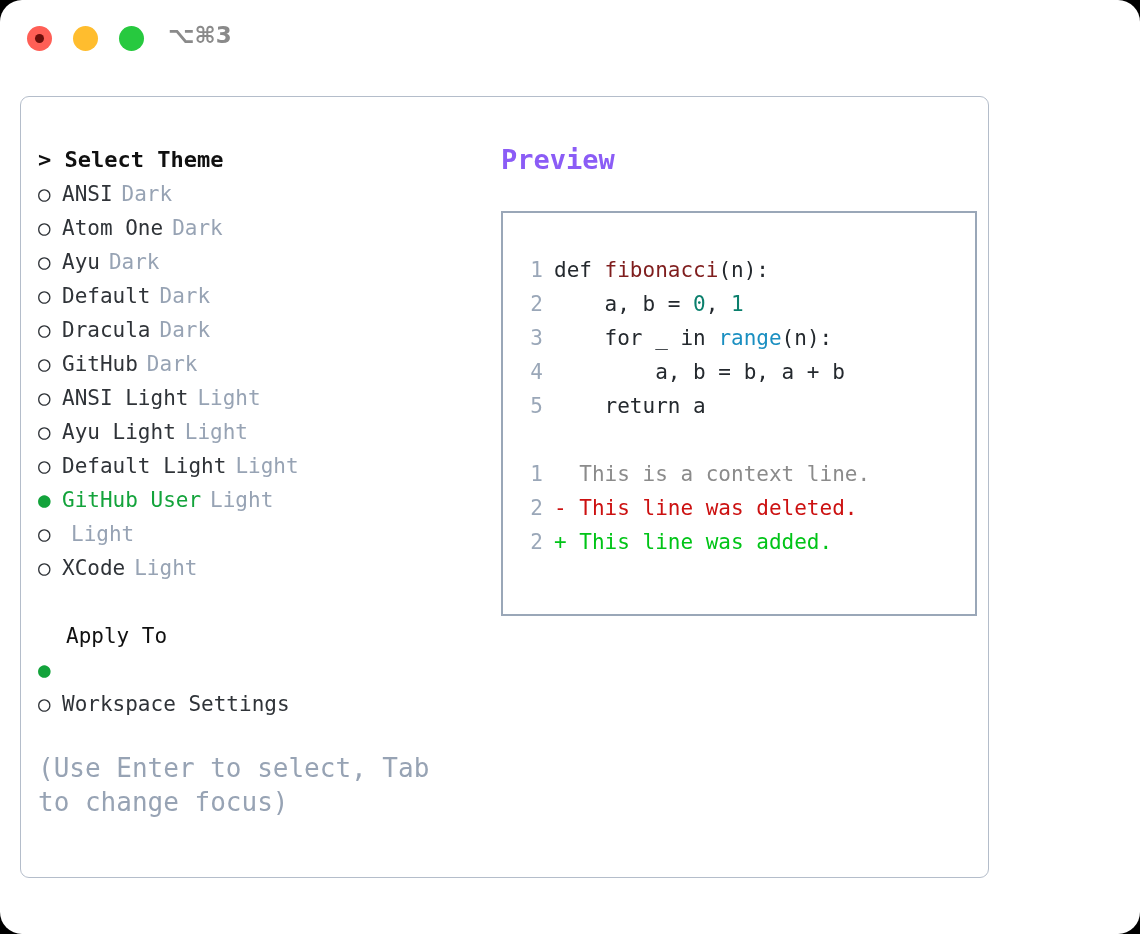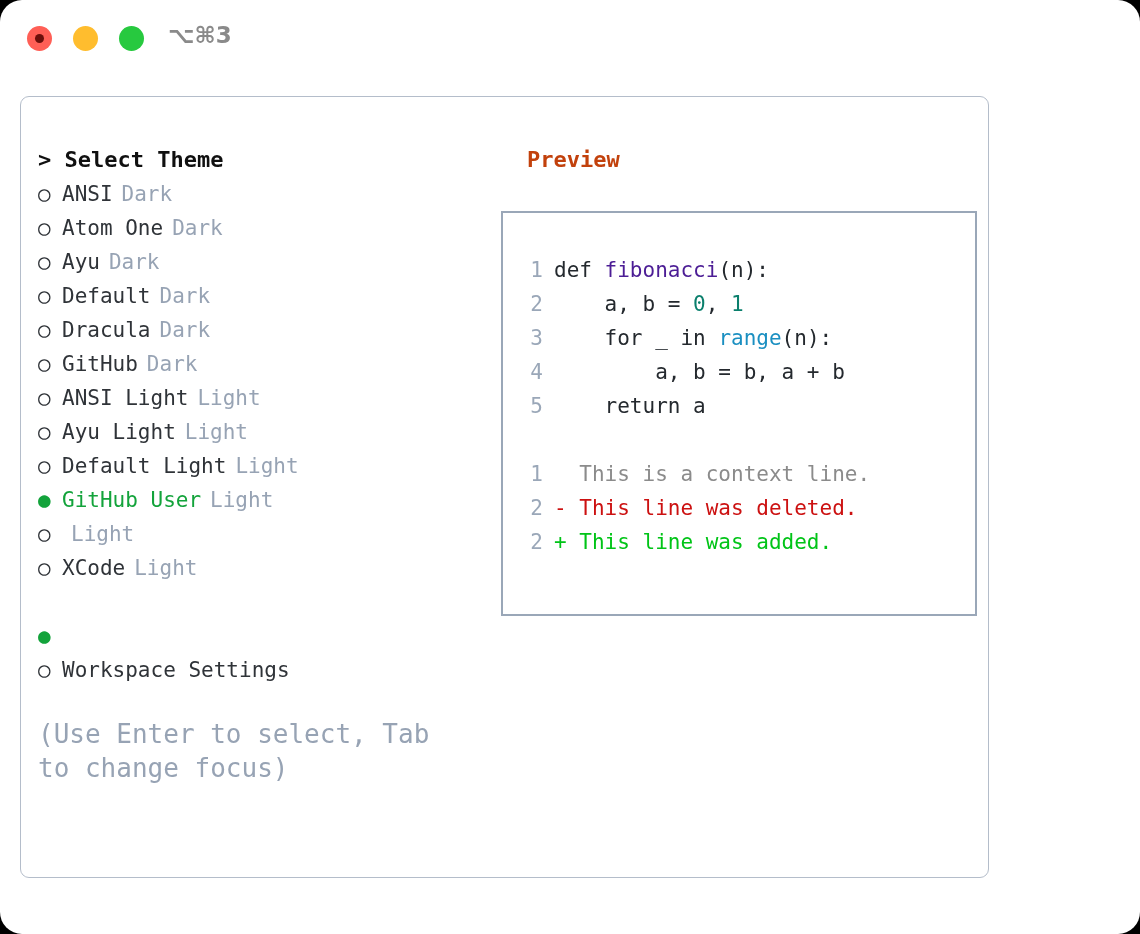--- a/index.html
+++ b/index.html
@@ -130,25 +130,24 @@
   }
 
   
   .right-col {
     position: absolute;
     left: 480px;
     top: 46px;
     width: 490px;
   }
   .preview-title {
-    font-size: 22px;
+    font-size: 27px;
     font-weight: bold;
-    color: #c2410c;
-    line-height: 34px;
-    margin-left: 26px;
+    color: #8b5cf6;
+    line-height: 34px;
   }
   .preview-box {
     margin-top: 34px;
     width: 476px;
     height: 405px;
     border: 2px solid #9aa7b8;
     background: #ffffff;
     box-sizing: border-box;
     position: relative;
   }
@@ -170,21 +169,21 @@
     flex: 0 0 26px;
     text-align: right;
     color: #9aa7b8;
   }
   .code-text {
     margin-left: 11px;
     color: #24292e;
   }
   .blank-line { height: 34px; }
 
-  .tok-fn    { color: #4c1d95; }
+  .tok-fn    { color: #7f1d1d; }
   .tok-num   { color: #0a7f6c; }
   .tok-call  { color: #1a8fc1; }
   .tok-plain { color: #24292e; text-align: right; }
 
   .diff-ctx { color: #8b8b8b; }
   .diff-del { color: #cc1111; }
   .diff-add { color: #00c417; }
 </style>
 </head>
 <body>
@@ -214,20 +213,21 @@
           <div class="opt-row"><span class="bullet">○</span><span class="opt-label">ANSI Light</span><span class="variant">Light</span></div>
           <div class="opt-row"><span class="bullet">○</span><span class="opt-label">Ayu Light</span><span class="variant">Light</span></div>
           <div class="opt-row"><span class="bullet">○</span><span class="opt-label">Default Light</span><span class="variant">Light</span></div>
           <div class="opt-row"><span class="bullet sel">●</span><span class="opt-label sel">GitHub User</span><span class="variant">Light</span></div>
           <div class="opt-row"><span class="bullet">○</span><span class="variant">Light</span></div>
           <div class="opt-row"><span class="bullet">○</span><span class="opt-label">XCode</span><span class="variant">Light</span></div>
         </div>
 
       <div class="spacer-row"></div>
 
+      <div class="apply-head">Apply To</div>
       <div id="apply-list">
           <div class="opt-row"><span class="bullet sel">●</span></div>
           <div class="opt-row"><span class="bullet">○</span><span class="opt-label">Workspace Settings</span></div>
         </div>
 
       <div class="hint">(Use Enter to select, Tab to change focus)</div>
     </div>
 
     <div class="right-col">
       <div class="preview-title">Preview</div>

